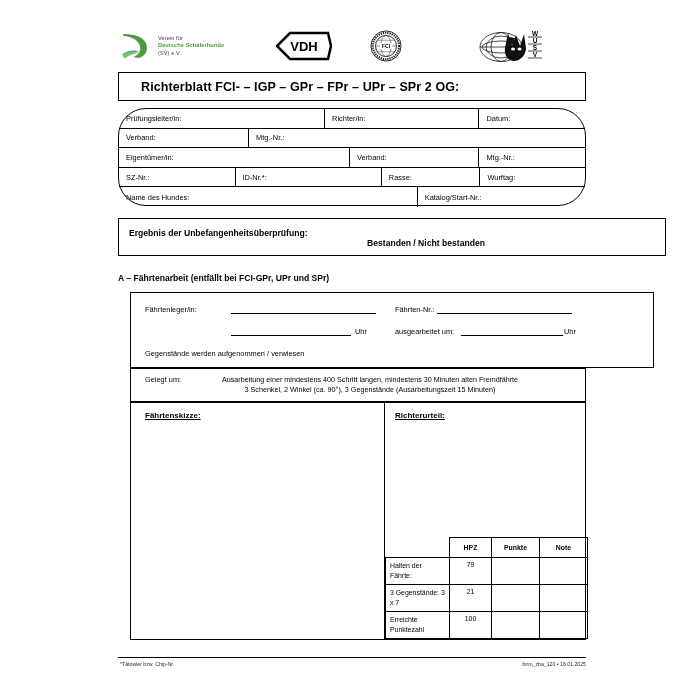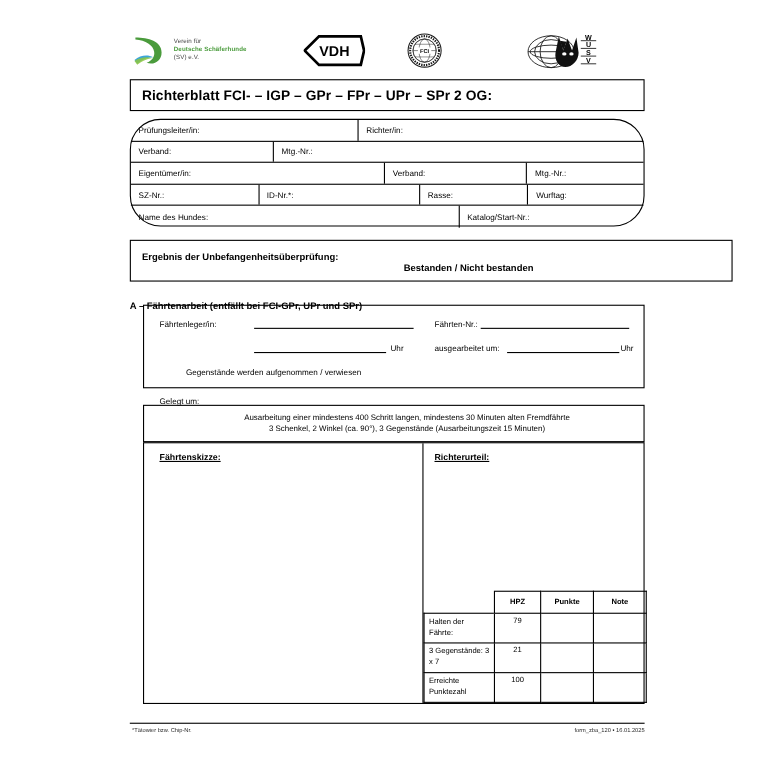--- a/index.html
+++ b/index.html
@@ -54,21 +54,21 @@
   .logo-fci { width: 92px; display: flex; justify-content: center; }
   .logo-wusv { flex: 1; display: flex; justify-content: center; }
 
   
   .bx { position: absolute; border: 1px solid #000; box-sizing: border-box; }
 
   
   #title-box {
     left: 118px; top: 72px;
     width: 468px; height: 29px;
-    display: flex; align-items: center;
+    display: flex; align-items: center; padding-left: 12px;
   }
   #title-text {
     font-size: 12.5px;
     font-weight: bold;
     padding-left: 10px;
     letter-spacing: 0.1px;
     white-space: nowrap;
   }
 
   
@@ -114,22 +114,22 @@
   #section-a-heading {
     position: absolute;
     left: 118px; top: 273px;
     font-size: 8.6px;
     font-weight: bold;
     white-space: nowrap;
   }
 
   
   #faehrte-box {
-    left: 130px; top: 277px;
-    width: 456px; height: 76px;
+    left: 130px; top: 292px;
+    width: 524px; height: 76px;
   }
   .fline { position: absolute; font-size: 7.4px; white-space: nowrap; }
   .rule {
     position: absolute;
     border-bottom: 1px solid #000;
     height: 0;
   }
 
   
   #instr-box {
@@ -296,20 +296,21 @@
 
   <div class="bx" id="title-box">
     <div id="title-text">Richterblatt FCI- – IGP – GPr – FPr – UPr – SPr 2   OG:</div>
   </div>
 
   <div class="bx" id="info-grid">
 
     <div class="irow">
       <div class="icell" style="width:207px">Prüfungsleiter/in:</div>
       <div class="icell" style="width:155px">Richter/in:</div>
+      <div class="icell" style="width:106px">Datum:</div>
     </div>
 
     <div class="irow">
       <div class="icell" style="width:130px">Verband:</div>
       <div class="icell" style="width:106px">Mtg.-Nr.:</div>
     </div>
 
     <div class="irow">
       <div class="icell" style="width:232px">Eigentümer/in:</div>
       <div class="icell" style="width:130px">Verband:</div>
@@ -344,21 +345,21 @@
     <div class="rule" style="left:306px; top:20px; width:135px;"></div>
 
     <div class="fline" style="left:14px; top:34px;margin-top:48px;">Gelegt um:</div>
     <div class="rule" style="left:100px; top:42px; width:120px;"></div>
     <div class="fline" style="left:224px; top:34px;">Uhr</div>
 
     <div class="fline" style="left:264px; top:34px;">ausgearbeitet um:</div>
     <div class="rule" style="left:330px; top:42px; width:102px;"></div>
     <div class="fline" style="left:433px; top:34px;">Uhr</div>
 
-    <div class="fline" style="left:14px; top:56px;margin-left:24px;">Gegenstände werden aufgenommen / verwiesen</div>
+    <div class="fline" style="left:14px; top:56px;">Gegenstände werden aufgenommen / verwiesen</div>
   </div>
 
   <div class="bx" id="instr-box">
     <div class="instr-l">Ausarbeitung einer mindestens 400 Schritt langen, mindestens 30 Minuten alten Fremdfährte</div>
     <div class="instr-l">3 Schenkel, 2 Winkel (ca. 90°), 3 Gegenstände (Ausarbeitungszeit 15 Minuten)</div>
   </div>
 
   <div class="bx" id="lower-box">
 
     <div id="sketch-pane">

